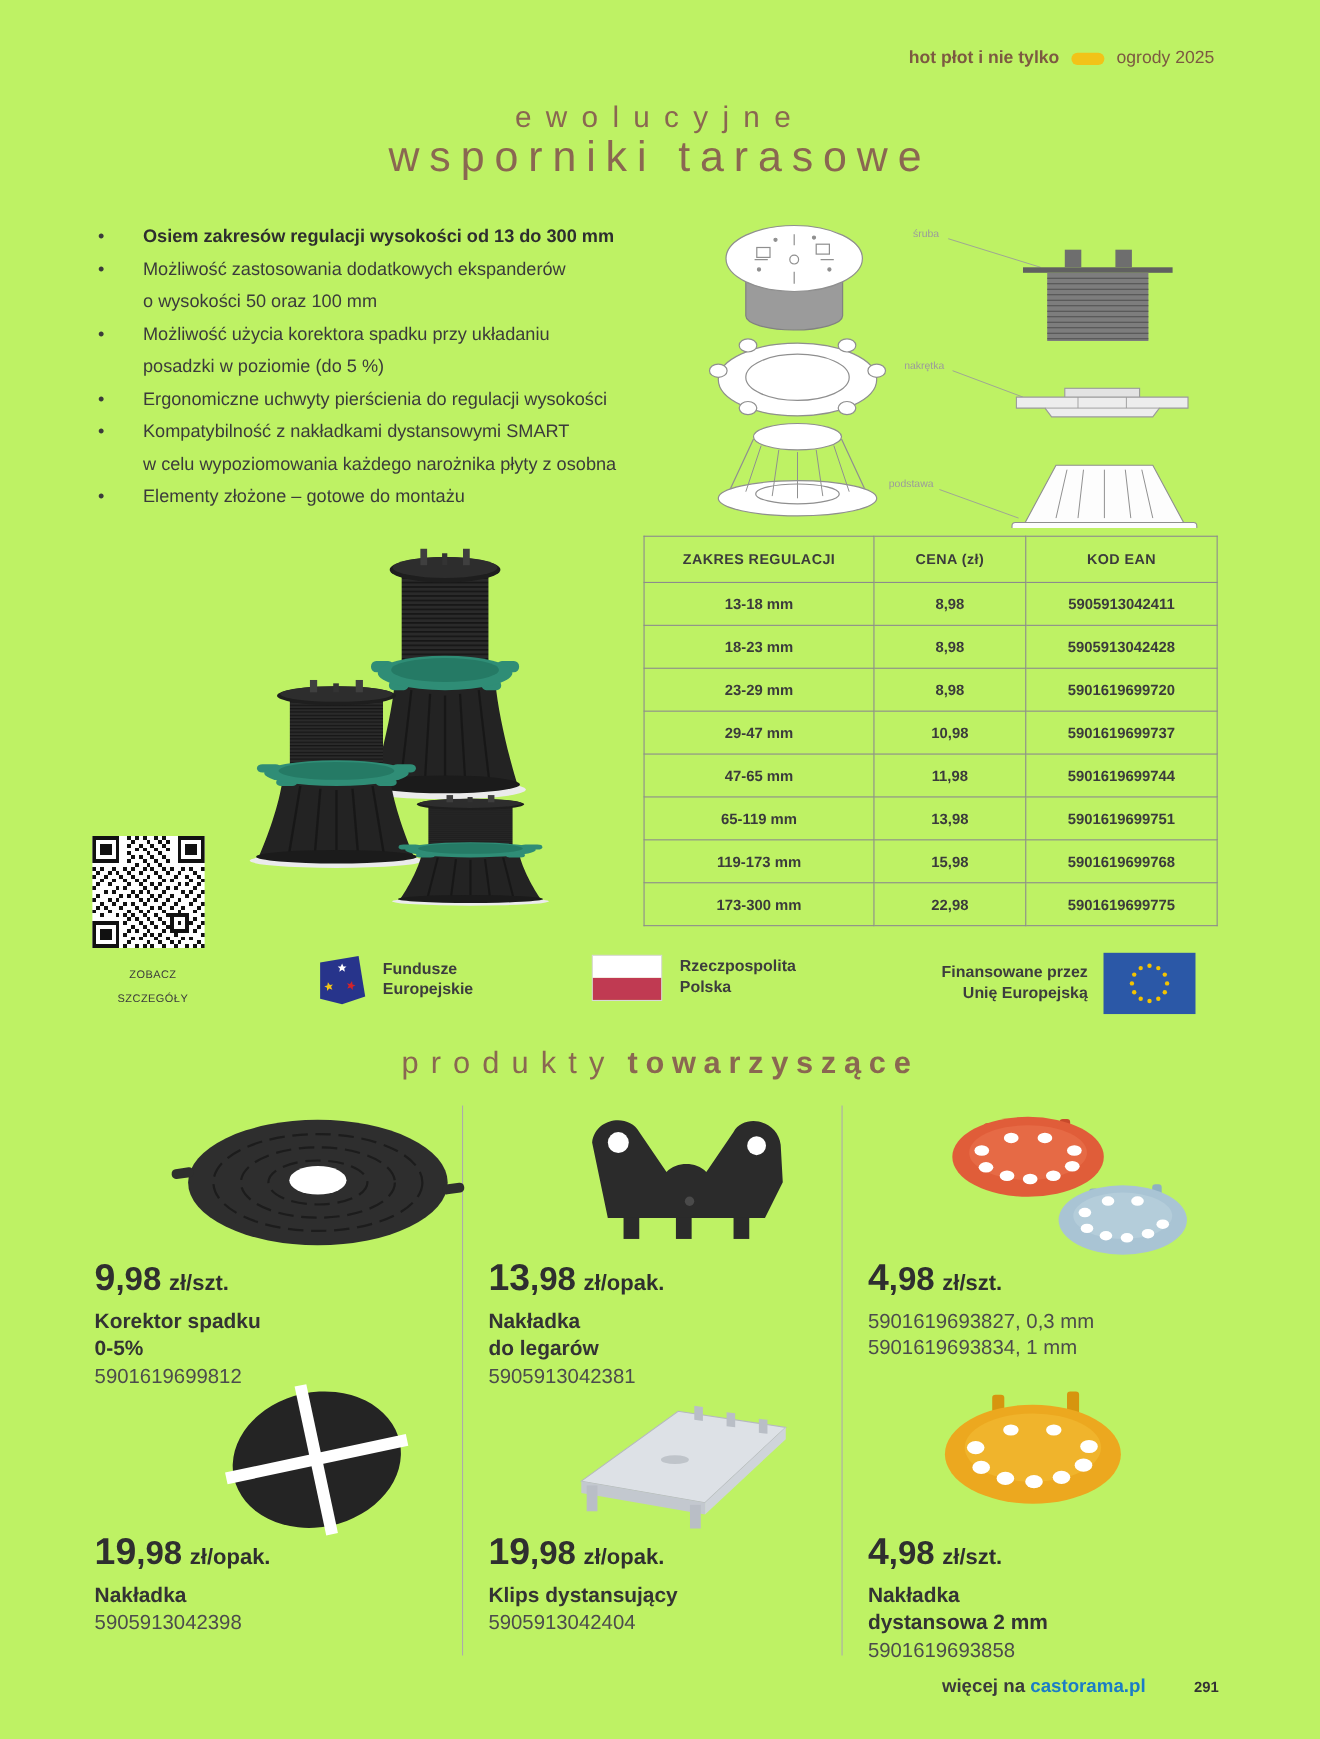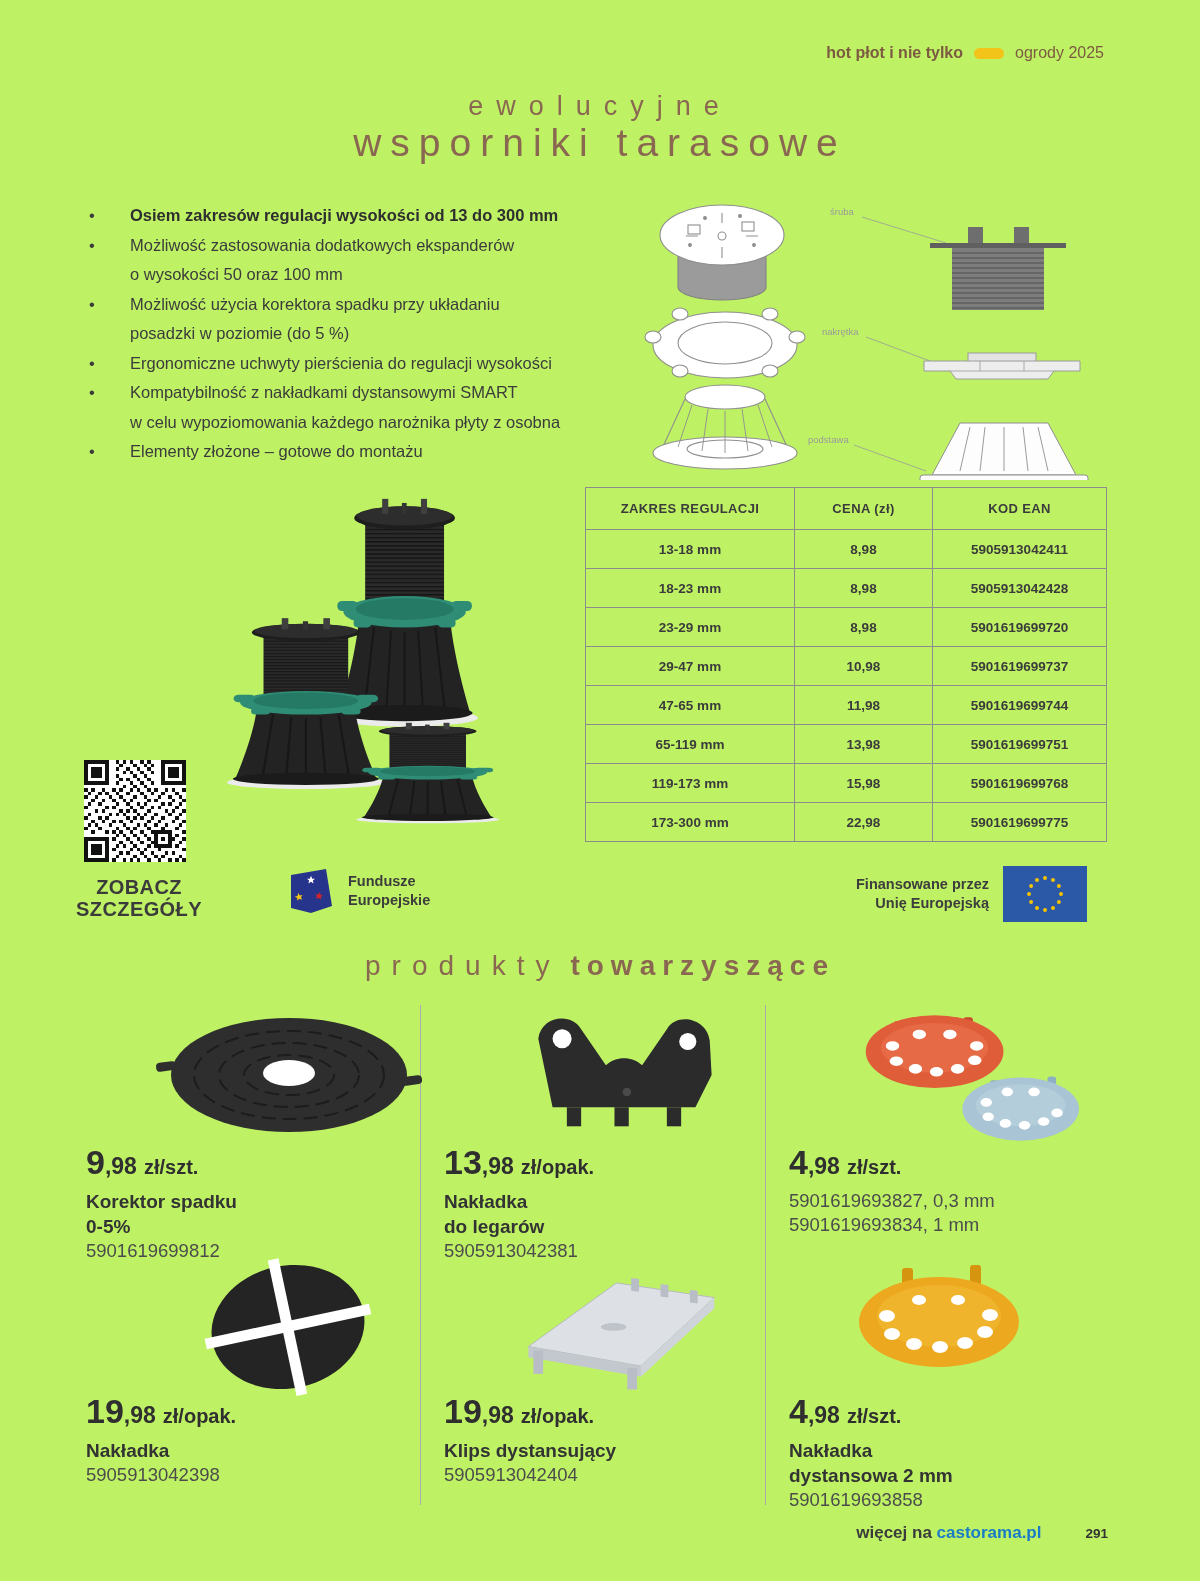--- a/index.html
+++ b/index.html
@@ -25,21 +25,21 @@
   .fbold{font-weight:bold;color:#2e2e2e;}
 
   
   .diagram{position:absolute;left:630px;top:185px;}
   .dlabel{font-size:9.5px;fill:#9b9b9b;font-family:"Liberation Sans",sans-serif;}
   .photo{position:absolute;left:170px;top:468px;}
 
   
   .qr{position:absolute;left:84px;top:760px;}
   .qrcap{position:absolute;left:44px;top:876px;width:190px;text-align:center;
-         font-size:20px;font-weight:bold;color:#3b3b3b;line-height:22px;letter-spacing:.4px;}
+         font-size:10px;font-weight:normal;color:#3b3b3b;line-height:22px;letter-spacing:.4px;}
 
   
   .ptable{position:absolute;left:585px;top:487px;border-collapse:collapse;}
   .ptable th,.ptable td{border:1px solid #8c8c8c;text-align:center;color:#3b3b3b;
         font-weight:bold;padding:0;}
   .ptable th{height:41px;font-size:13px;letter-spacing:.4px;}
   .ptable td{height:38px;font-size:13.5px;}
   .col-range{width:208px;} .col-price{width:137px;} .col-ean{width:173px;}
 
   
@@ -58,21 +58,21 @@
   .sec2 .light{font-weight:normal;letter-spacing:11px;}
   .sec2 .boldw{font-weight:bold;letter-spacing:7px;margin-left:10px;}
 
   
   .grid{position:absolute;left:84px;top:1005px;width:1026px;height:500px;}
   .vline{position:absolute;top:0;width:1px;height:500px;background:#ababab;}
   .pimg{position:absolute;}
   .ptxt{position:absolute;width:325px;}
   .pprice{white-space:nowrap;color:#2f2f2f;font-weight:bold;line-height:40px;}
   .pint{font-size:34px;}
-  .pdec{font-size:23px;}
+  .pdec{font-size:30px;}
   .punit{font-size:20px;margin-left:7px;}
   .pname{font-size:19px;font-weight:bold;color:#333;line-height:25px;}
   .pean{font-size:18.5px;color:#4c4c4c;line-height:24px;}
 
   
   .footer{position:absolute;top:1523px;right:92px;display:flex;align-items:baseline;gap:44px;}
   .fmain{font-size:17px;font-weight:bold;color:#3b3b3b;}
   .site{color:#1a7cc7;cursor:pointer;}
   .pageno{font-size:13.5px;font-weight:bold;color:#333;}
 </style>
@@ -294,20 +294,30 @@
       <use href="#st5" x="25" y="14" fill="#ffffff"></use>
       <use href="#st5" x="13" y="31" fill="#f2c318" transform="rotate(-12 13 31)"></use>
       <use href="#st5" x="33" y="30" fill="#d2232a" transform="rotate(14 33 30)"></use>
     </svg>
     <div class="logo-txt">
       <div>Fundusze</div>
       <div>Europejskie</div>
     </div>
   </div>
 
+  <div class="logo-pl">
+    <div class="flag-pl">
+      <div class="w"></div>
+        <div class="r"></div>
+    </div>
+    <div class="logo-txt">
+      <div>Rzeczpospolita</div>
+      <div>Polska</div>
+    </div>
+  </div>
 
   <div class="logo-eu">
     <div class="logo-txt right">
       <div>Finansowane przez</div>
       <div>Unię Europejską</div>
     </div>
     <svg width="84" height="56" viewBox="0 0 84 56">
       <rect width="84" height="56" fill="#2b58a7"></rect>
       <g fill="#f3c300">
         <circle cx="42" cy="12" r="2"></circle>

